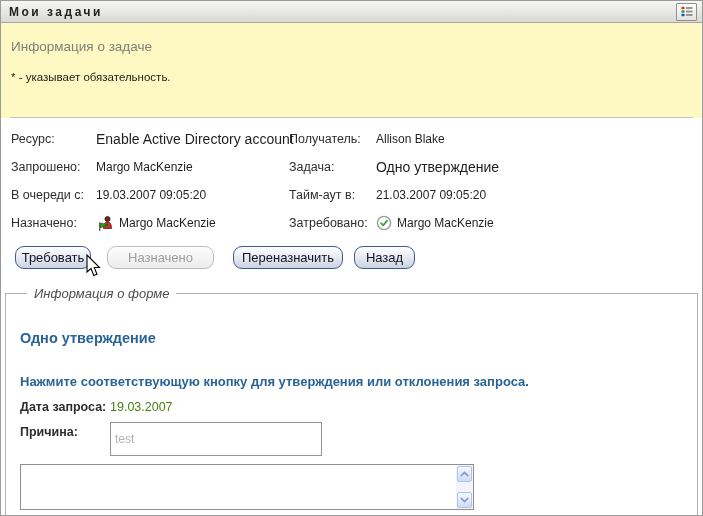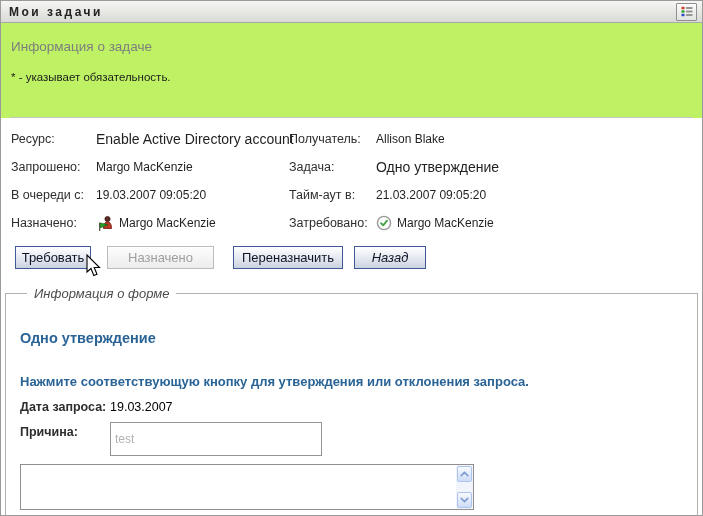--- a/index.html
+++ b/index.html
@@ -19,21 +19,21 @@
     font-size: 12px; font-weight: bold; letter-spacing: 2.5px; color: #222;
     flex: 1 1 auto;
   }
   .portlet-btn {
     width: 21px; height: 18px; border: 1px solid #8f8f8f; border-radius: 1px;
     background: linear-gradient(#fcfcfc, #e3e3e0);
     display: flex; align-items: center; justify-content: center; cursor: pointer;
   }
   
   .intro {
-    position: relative; height: 95px; background: #bef264;
+    position: relative; height: 95px; background: #fef9c3;
   }
   .intro .divider {
     position: absolute; left: 9px; right: 9px; bottom: 0;
     border-top: 1px solid #c6c6c0;
   }
   .section-title { padding: 16px 0 0 10px; font-size: 13.5px; color: #7e7e7e; }
   .required-note { padding: 17px 0 0 10px; font-size: 11.5px; color: #1c1c1c; }
   
   .fields {
     display: grid; grid-template-columns: 85px 193px 87px 1fr;
@@ -41,31 +41,31 @@
   }
   .fields > div { height: 28px; display: flex; align-items: center; }
   .flabel-top { font-size: 12.5px; color: #2e2e2e; }
   .fvalue { font-size: 12px; color: #1f1f1f; white-space: nowrap; }
   .fvalue.big { font-size: 14px; }
   .icon-val { gap: 5px; }
   
   .btnrow { padding: 9px 0 0 14px; display: flex; align-items: flex-start; }
   .btn {
     height: 23px; font-size: 13px; color: #101426; cursor: pointer;
-    border: 1px solid #3f5a96; border-radius: 0;
+    border: 1px solid #3f5a96; border-radius: 9px;
     background: linear-gradient(#ffffff, #e3e7ef 55%, #ccd3e0);
     box-shadow: inset 0 1px 0 #fff;
     font-family: "Liberation Sans", "DejaVu Sans", sans-serif;
   }
   .btn-claim    { width: 76px; }
   .btn-release  { width: 107px; margin-left: 16px;
                   border-color: #bcbcbc; color: #9e9e9e;
                   background: linear-gradient(#fdfdfd, #ececec); cursor: default; }
   .btn-reassign { width: 110px; margin-left: 19px; }
-  .btn-back     { width: 72px;  margin-left: 11px; font-style: italic; }
+  .btn-back     { width: 61px;  margin-left: 11px; }
   
   fieldset.formbox {
     margin: 17px 4px 0 4px; border: 1px solid #b2b2aa;
     padding: 0 14px 20px 14px; min-height: 300px;
   }
   fieldset.formbox legend {
     margin-left: 7px; padding: 0 7px; font-size: 13px; color: #4c4c4c; font-style: italic;
   }
   .form-title { margin-top: 29px; font-size: 14.5px; font-weight: bold; }
   .instruction { margin-top: 28px; font-size: 13px; font-weight: bold; }
@@ -73,21 +73,21 @@
   .req-row {
     margin-top: 9px; display: flex; justify-content: space-between;
     font-size: 12.5px; color: #232323;
   }
   .req-row b { font-weight: bold; color: #2e2e2e; }
   .frow { display: flex; align-items: flex-start; margin-top: 8px; }
   .frow .flabel {
     width: 90px; flex: 0 0 90px; font-size: 12.5px; font-weight: bold;
     color: #2e2e2e; padding-top: 3px;
   }
-  .frow .fval { font-size: 12.5px; color: #000000; padding-top: 3px; }
+  .frow .fval { font-size: 12.5px; color: #4d7c0f; padding-top: 3px; }
   .reason-input {
     width: 212px; height: 34px; border: 1px solid #949494;
     font-size: 12px; color: #b2b2b2; padding: 2px 4px; background: #fff;
     font-family: "Liberation Sans", "DejaVu Sans", sans-serif;
   }
   .ta-wrap {
     position: relative; width: 454px; height: 46px;
     border: 1px solid #8f8f8f; background: #fff;
   }
   .ta-wrap textarea {

